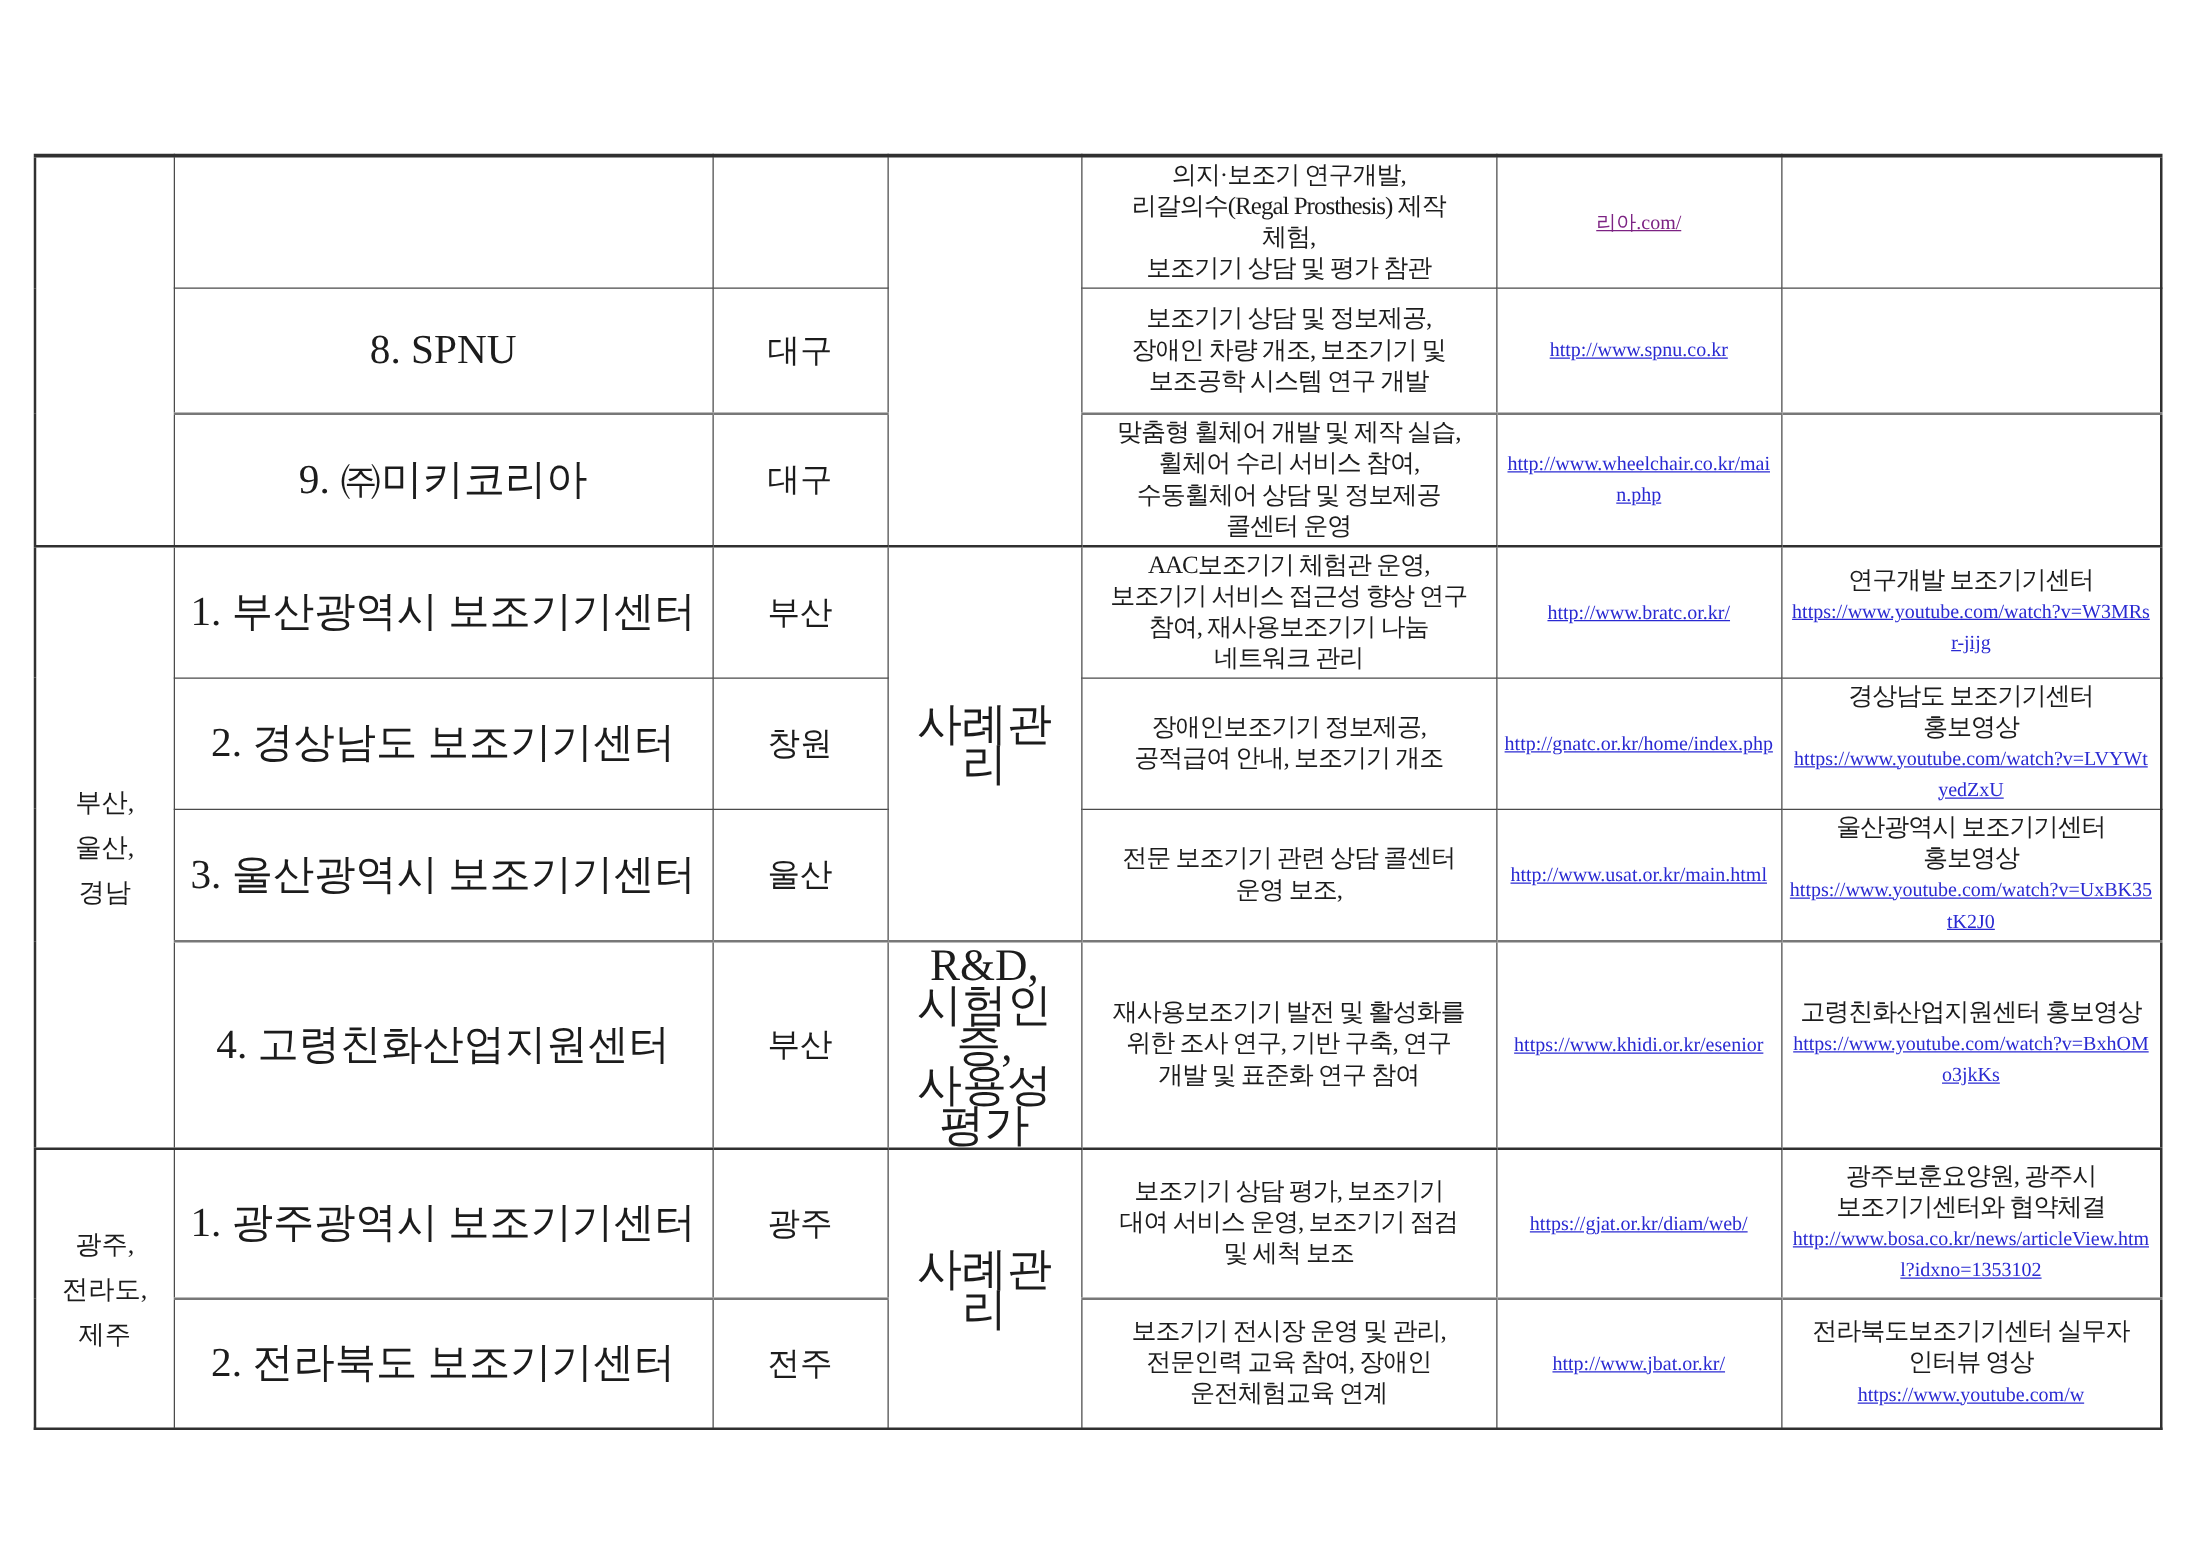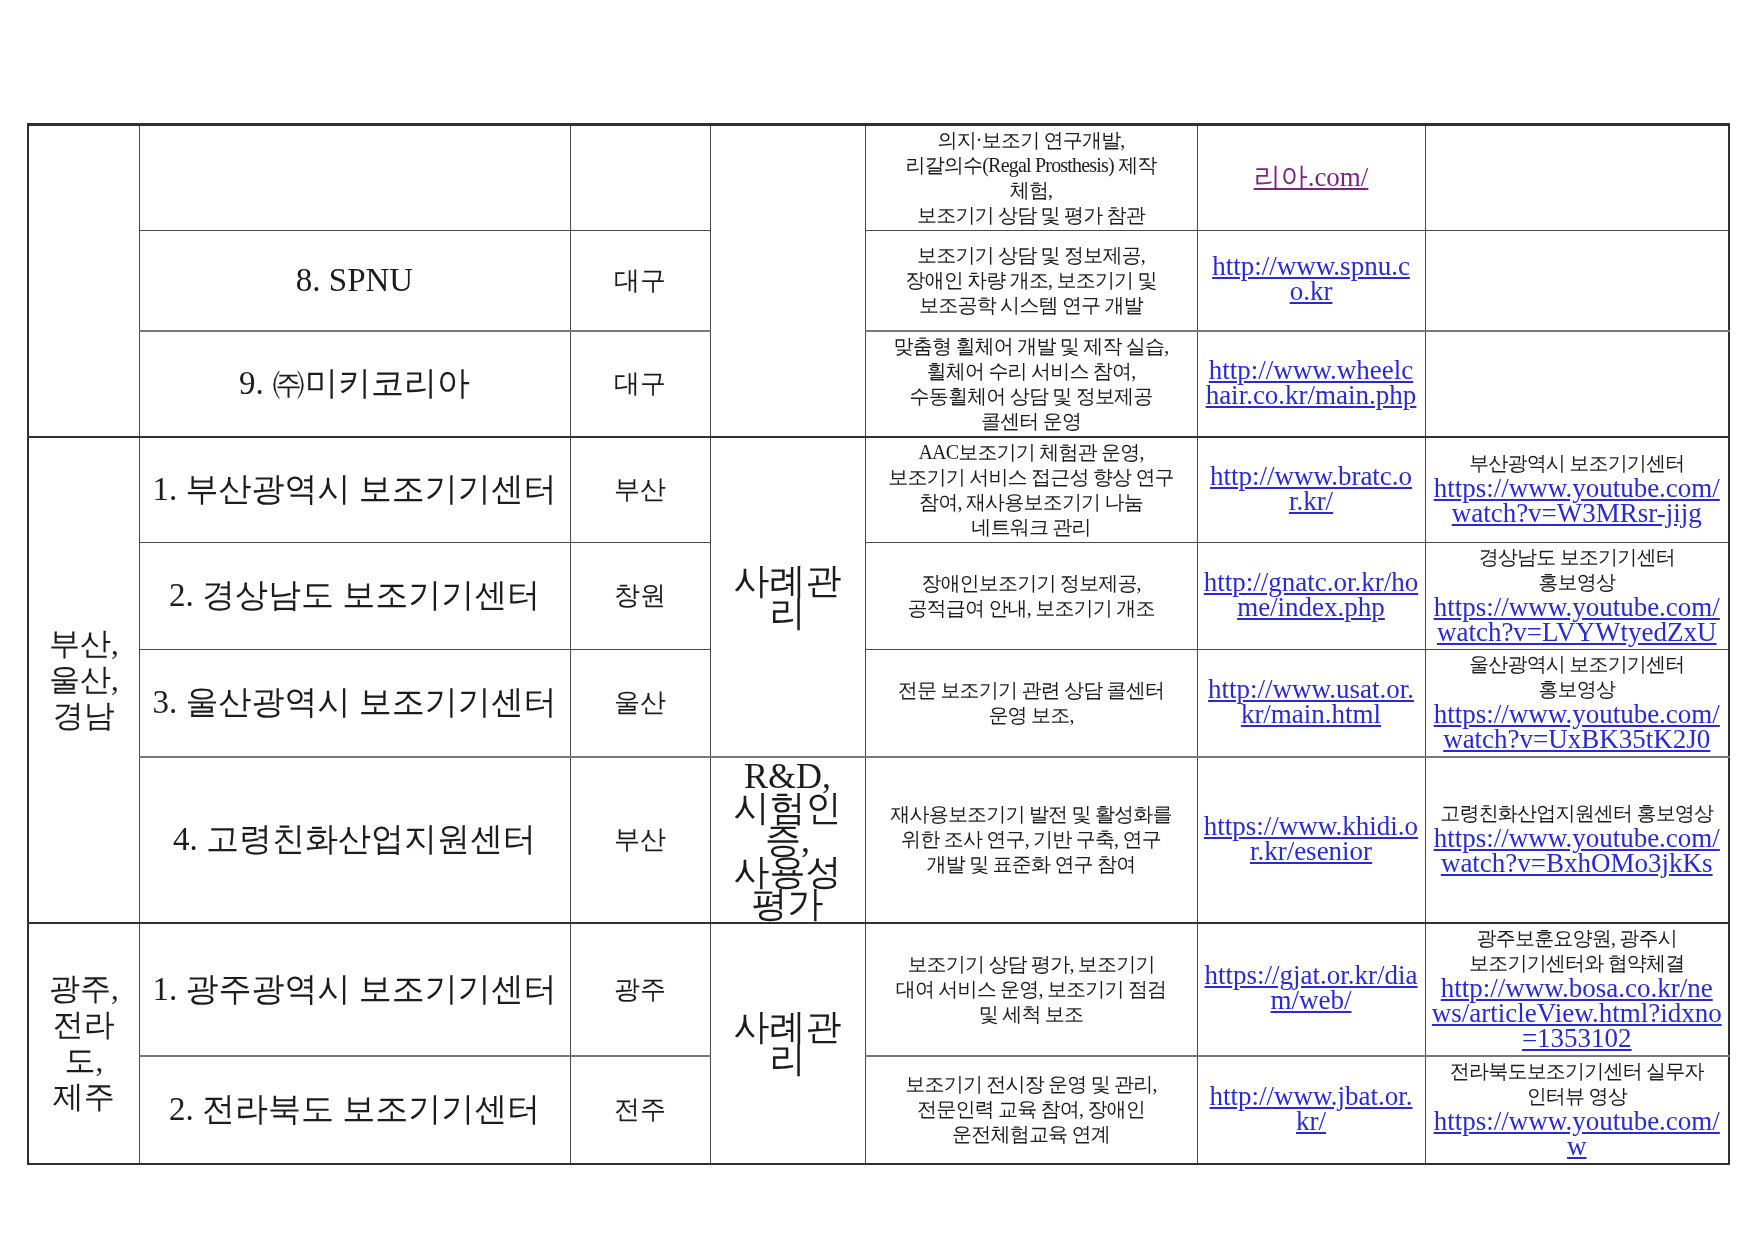--- a/index.html
+++ b/index.html
@@ -22,28 +22,28 @@
   }
   table.doc td{
     border:1px solid var(--border-mid);
     vertical-align:middle;text-align:center;
     padding:2px 6px;overflow:hidden;
   }
   tr.sep-gray > td{border-top:2px solid var(--border-gray);}
   tr.sep-dark > td{border-top:2px solid var(--border-dark);}
   td.name{ text-align:left;padding-left:9px;font-size:33px;}
   td.city{ font-size:26px;}
-  td.region{ font-size:31px;line-height:36px;white-space:pre-line;}
+  td.region{ font-size:21px;line-height:36px;white-space:pre-line;}
   td.category{ font-size:36px;line-height:32px;white-space:pre-line;}
   td.sm{ font-size:20px;line-height:25px;}
   .pre{ white-space:pre-line;letter-spacing:-0.8px;}
   .vlabel{ white-space:pre-line;letter-spacing:-0.8px;display:block;}
   a.link{
     color:var(--link-blue);text-decoration:underline;cursor:pointer;
-    font-size:27px;line-height:25px;word-break:break-all;display:inline-block;
+    font-size:16px;line-height:25px;word-break:break-all;display:inline-block;
   }
   a.link--visited{color:var(--link-visited);}
 </style>
 </head>
 <body>
 
 <div class="doc-table-wrap">
   <table class="doc">
     <colgroup>
       <col style="width:111px">
@@ -94,21 +94,21 @@
 경남</td>
       <td class="name">1. 부산광역시 보조기기센터</td>
       <td class="city">부산</td>
       <td class="category" rowspan="3">사례관리</td>
       <td class="sm pre">AAC보조기기 체험관 운영,
 보조기기 서비스 접근성 향상 연구
 참여, 재사용보조기기 나눔
 네트워크 관리</td>
       <td class="sm"><a class="link">http://www.bratc.or.kr/</a></td>
       <td class="sm">
-        <span class="vlabel">부산광역시 보조기기센터</span>
+        <span class="vlabel">연구개발 보조기기센터</span>
         <a class="link">https://www.youtube.com/watch?v=W3MRsr-jijg</a>
       </td>
     </tr>
     <tr style="height:103px;">
       <td class="name">2. 경상남도 보조기기센터</td>
       <td class="city">창원</td>
       <td class="sm pre">장애인보조기기 정보제공,
 공적급여 안내, 보조기기 개조</td>
       <td class="sm"><a class="link">http://gnatc.or.kr/home/index.php</a></td>
       <td class="sm">

